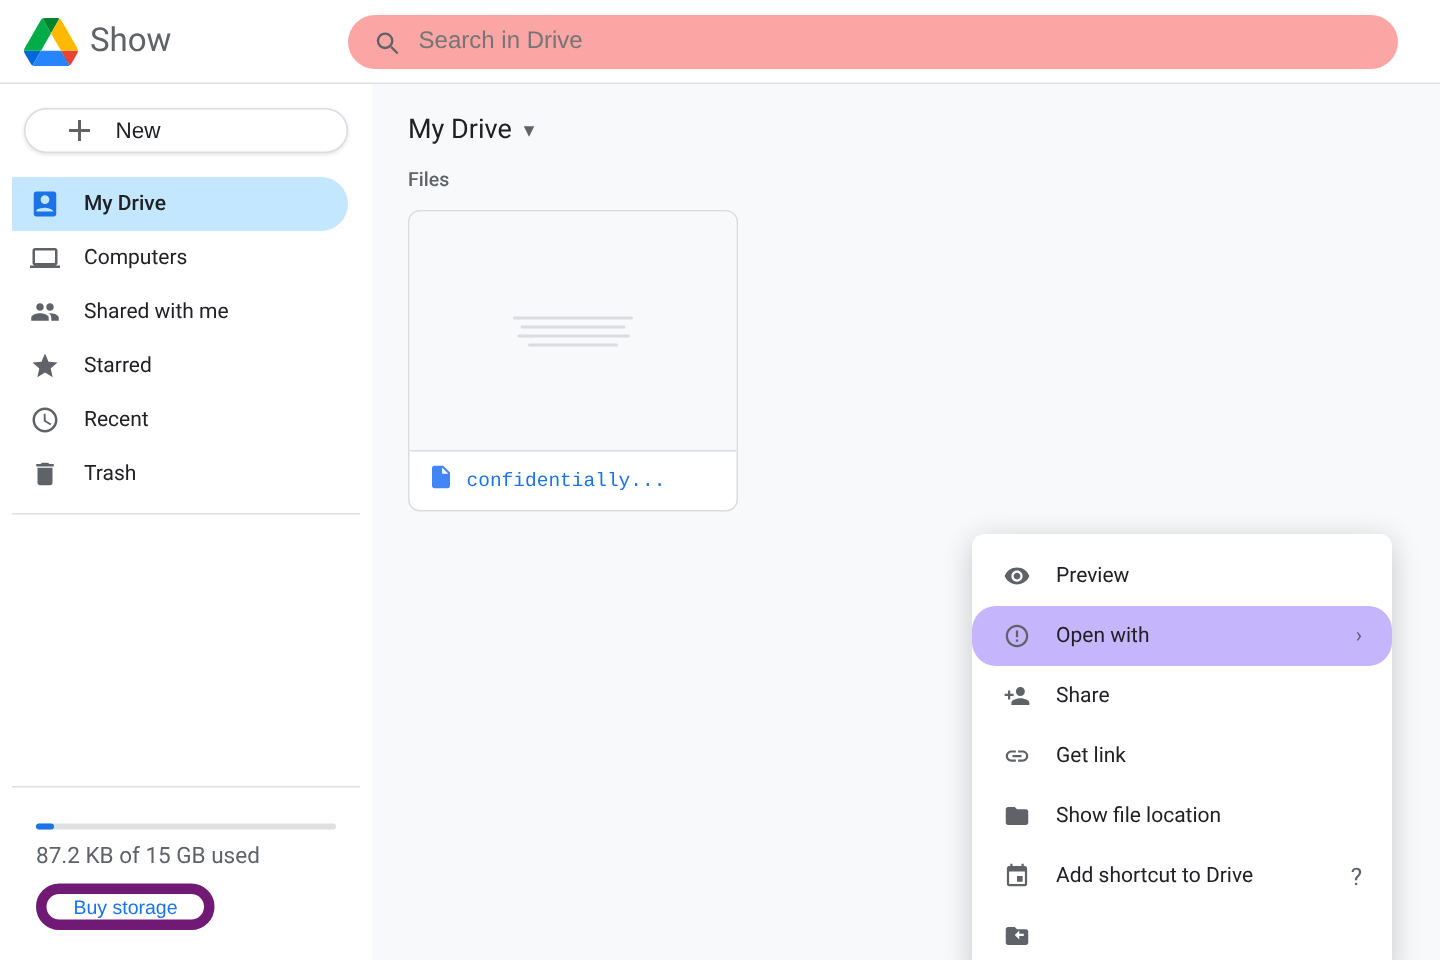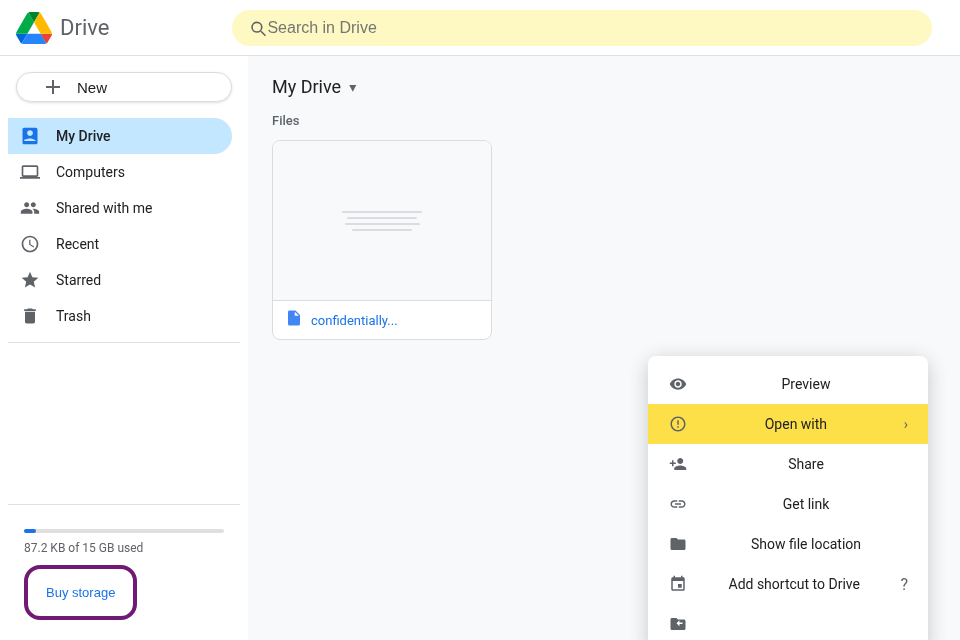--- a/index.html
+++ b/index.html
@@ -36,24 +36,24 @@
     }
     .logo-text {
       font-size: 22px;
       color: #5f6368;
       font-weight: 400;
     }
     .search-bar {
       flex: 1;
       display: flex;
       align-items: center;
-      background: #fef9c3;
+      background: #fca5a5;
       border-radius: 24px;
       padding: 8px 16px;
-      gap: 0;
+      gap: 12px;
       max-width: 700px;
     }
     .search-bar input {
       border: none;
       background: transparent;
       font-size: 16px;
       color: #202124;
       outline: none;
       width: 100%;
     }
@@ -127,28 +127,28 @@
       height: 4px;
       margin: 8px 0;
     }
     .storage-bar-fill {
       background: #1a73e8;
       border-radius: 4px;
       height: 4px;
       width: 6%;
     }
     .storage-text {
-      font-size: 12px;
+      font-size: 15px;
       color: #5f6368;
     }
     .buy-storage-btn {
       margin-top: 10px;
-      border: 4px solid #701a75;
+      border: 7px solid #701a75;
       border-radius: 16px;
-      padding: 16px 18px;
+      padding: 1px 18px;
       font-size: 13px;
       color: #1a73e8;
       background: #fff;
       cursor: pointer;
       font-weight: 500;
     }
 
     
     .content {
       flex: 1;
@@ -170,20 +170,21 @@
     .section-label {
       font-size: 13px;
       color: #5f6368;
       margin-bottom: 12px;
       font-weight: 500;
     }
     .files-grid {
       display: flex;
       gap: 12px;
       flex-wrap: wrap;
+      font-family: Liberation Mono, monospace;
     }
     .file-card {
       width: 220px;
       border: 1px solid #dadce0;
       border-radius: 8px;
       overflow: hidden;
       background: #fff;
       cursor: pointer;
     }
     .file-card-preview {
@@ -223,23 +224,22 @@
     }
     .context-menu-item {
       display: flex;
       align-items: center;
       padding: 10px 20px;
       gap: 16px;
       font-size: 14px;
       color: #202124;
       cursor: pointer;
       position: relative;
-      text-align: center;
-    }
-    .context-menu-item.highlighted { background: #fde047; }
+    }
+    .context-menu-item.highlighted { background: #c4b5fd; border-radius: 16px; }
     .menu-item-icon {
       width: 20px;
       height: 20px;
       display: flex;
       align-items: center;
       justify-content: center;
       color: #5f6368;
       font-size: 18px;
     }
     .menu-item-label { flex: 1; }
@@ -269,21 +269,21 @@
 <div class="header">
   <div class="logo-area">
     <svg class="logo-icon" viewBox="0 0 87.3 78" xmlns="http://www.w3.org/2000/svg">
       <path d="m6.6 66.85 3.85 6.65c.8 1.4 1.95 2.5 3.3 3.3l13.75-23.8h-27.5c0 1.55.4 3.1 1.2 4.5z" fill="#0066da"></path>
       <path d="m43.65 25-13.75-23.8c-1.35.8-2.5 1.9-3.3 3.3l-25.4 44a9.06 9.06 0 0 0 -1.2 4.5h27.5z" fill="#00ac47"></path>
       <path d="m73.55 76.8c1.35-.8 2.5-1.9 3.3-3.3l1.6-2.75 7.65-13.25c.8-1.4 1.2-2.95 1.2-4.5h-27.502l5.852 11.5z" fill="#ea4335"></path>
       <path d="m43.65 25 13.75-23.8c-1.35-.8-2.9-1.2-4.5-1.2h-18.5c-1.6 0-3.15.45-4.5 1.2z" fill="#00832d"></path>
       <path d="m59.8 53h-32.3l-13.75 23.8c1.35.8 2.9 1.2 4.5 1.2h50.8c1.6 0 3.15-.45 4.5-1.2z" fill="#2684fc"></path>
       <path d="m73.4 26.5-12.7-22c-.8-1.4-1.95-2.5-3.3-3.3l-13.75 23.8 16.15 28h27.45c0-1.55-.4-3.1-1.2-4.5z" fill="#ffba00"></path>
     </svg>
-    <span class="logo-text">Drive</span>
+    <span class="logo-text">Show</span>
   </div>
   <div class="search-bar">
     <svg width="20" height="20" viewBox="0 0 24 24" fill="none">
       <path d="M21 21l-4.35-4.35M17 11A6 6 0 1 1 5 11a6 6 0 0 1 12 0z" stroke="#5f6368" stroke-width="2" stroke-linecap="round"></path>
     </svg>
     <input type="text" placeholder="Search in Drive" style="">
   </div>
 </div>
 
 <div class="main-layout">
@@ -319,33 +319,33 @@
         <svg width="20" height="20" viewBox="0 0 24 24">
             <path d="M16 11c1.66 0 2.99-1.34 2.99-3S17.66 5 16 5c-1.66 0-3 1.34-3 3s1.34 3 3 3zm-8 0c1.66 0 2.99-1.34 2.99-3S9.66 5 8 5C6.34 5 5 6.34 5 8s1.34 3 3 3zm0 2c-2.33 0-7 1.17-7 3.5V19h14v-2.5c0-2.33-4.67-3.5-7-3.5zm8 0c-.29 0-.62.02-.97.05 1.16.84 1.97 1.97 1.97 3.45V19h6v-2.5c0-2.33-4.67-3.5-7-3.5z" fill="#5f6368"></path>
           </svg>
       </span>
       <span>Shared with me</span>
     </div>
 
     <div class="nav-item">
       <span class="nav-icon">
         <svg width="20" height="20" viewBox="0 0 24 24">
+            <path d="M12 17.27L18.18 21l-1.64-7.03L22 9.24l-7.19-.61L12 2 9.19 8.63 2 9.24l5.46 4.73L5.82 21z" fill="#5f6368"></path>
+          </svg>
+      </span>
+      <span>Starred</span>
+    </div>
+
+    <div class="nav-item">
+      <span class="nav-icon">
+        <svg width="20" height="20" viewBox="0 0 24 24">
             <path d="M11.99 2C6.47 2 2 6.48 2 12s4.47 10 9.99 10C17.52 22 22 17.52 22 12S17.52 2 11.99 2zM12 20c-4.42 0-8-3.58-8-8s3.58-8 8-8 8 3.58 8 8-3.58 8-8 8zm.5-13H11v6l5.25 3.15.75-1.23-4.5-2.67V7z" fill="#5f6368"></path>
           </svg>
       </span>
       <span>Recent</span>
-    </div>
-
-    <div class="nav-item">
-      <span class="nav-icon">
-        <svg width="20" height="20" viewBox="0 0 24 24">
-            <path d="M12 17.27L18.18 21l-1.64-7.03L22 9.24l-7.19-.61L12 2 9.19 8.63 2 9.24l5.46 4.73L5.82 21z" fill="#5f6368"></path>
-          </svg>
-      </span>
-      <span>Starred</span>
     </div>
 
     <div class="nav-item">
       <span class="nav-icon">
         <svg width="20" height="20" viewBox="0 0 24 24">
             <path d="M6 19c0 1.1.9 2 2 2h8c1.1 0 2-.9 2-2V7H6v12zM19 4h-3.5l-1-1h-5l-1 1H5v2h14V4z" fill="#5f6368"></path>
           </svg>
       </span>
       <span>Trash</span>
     </div>

